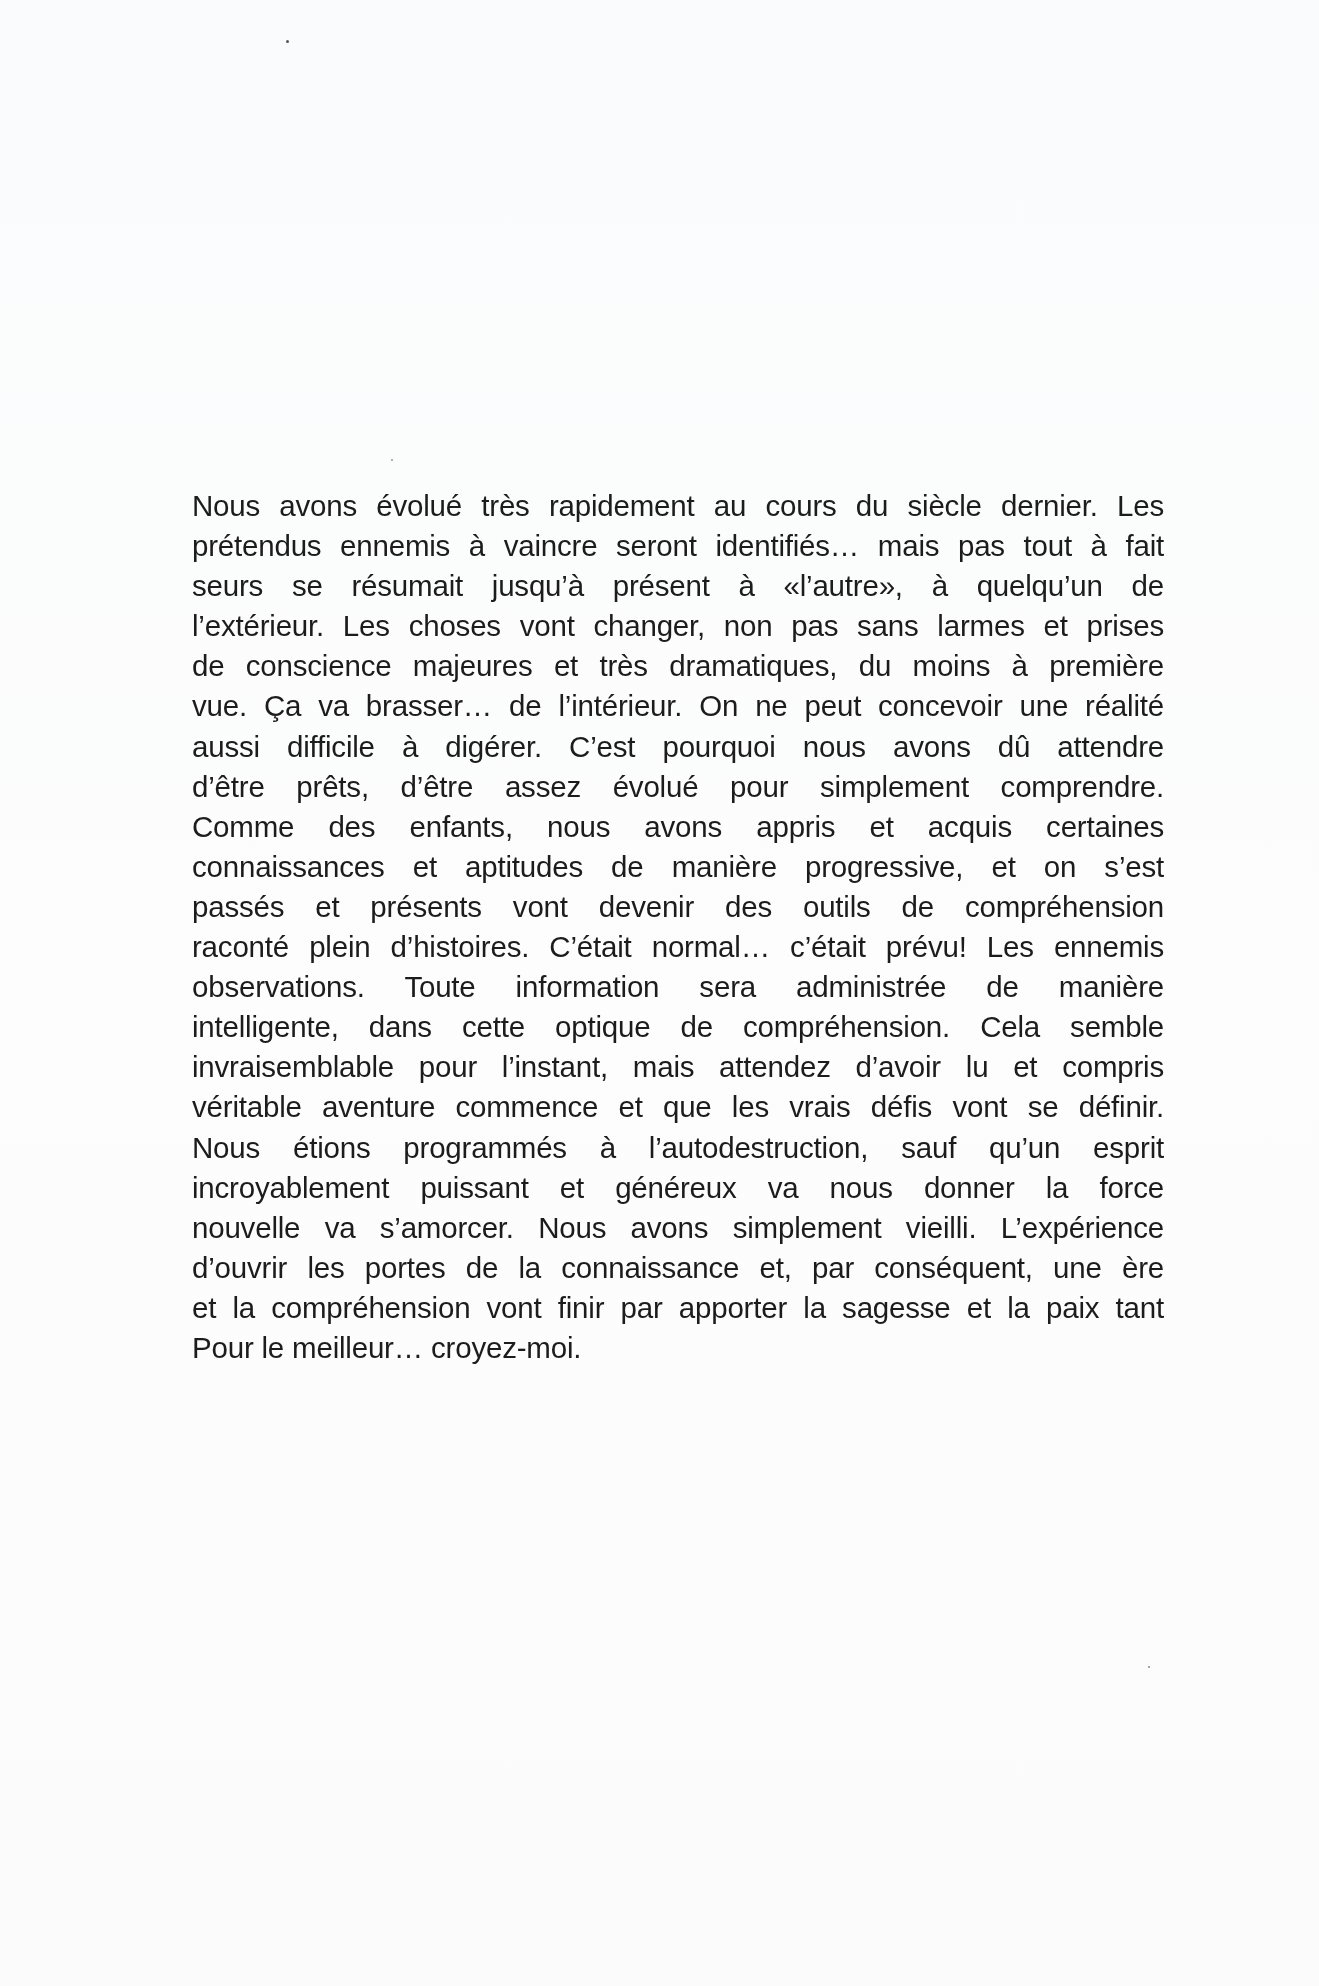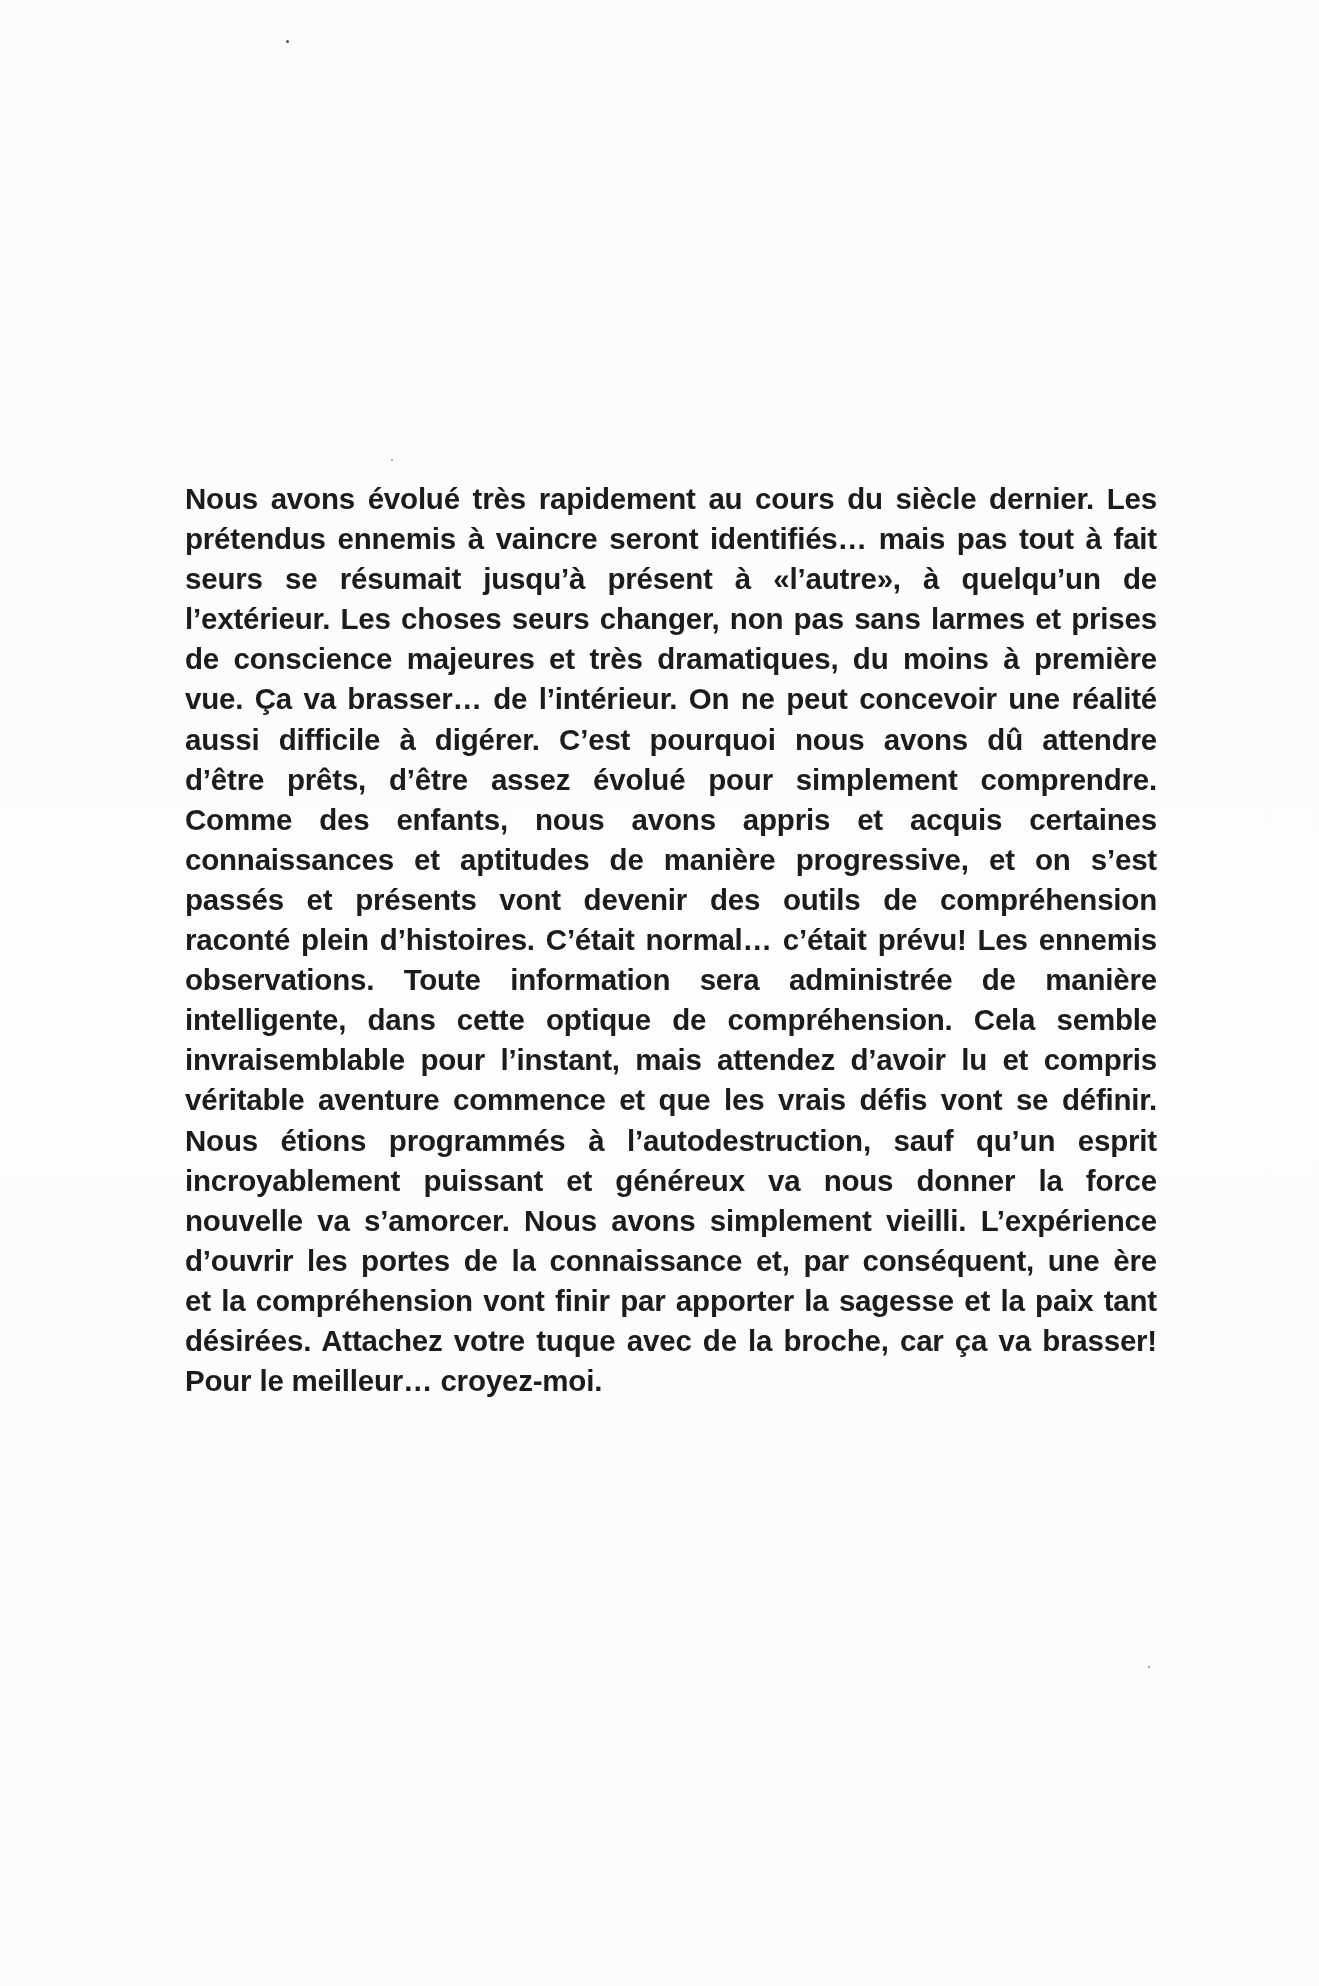--- a/index.html
+++ b/index.html
@@ -20,27 +20,26 @@
     position: absolute;
     width: 3px; height: 3px;
     border-radius: 50%;
     background: #555;
   }
   .body-text {
     position: absolute;
     left: 184px;
     top: 478px;
     width: 972px;
-    margin: 1px;
+    margin: 8px;
     font-family: "Liberation Sans", sans-serif;
     font-size: 29.5px;
     line-height: 40.1px;
     color: #1c1c1c;
     letter-spacing: -0.2px;
-    font-weight: bold;
   }
   .line {
     display: block;
     text-align: justify;
     text-align-last: justify;
     white-space: nowrap;
     height: 40.1px;
   }
   .line.last {
     text-align-last: left;
@@ -51,34 +50,33 @@
 
 <div class="page">
   <span class="speck" style="left:286px; top:40px;"></span>
   <span class="speck" style="left:391px; top:459px; width:2px; height:2px; background:#999;"></span>
   <span class="speck" style="left:1148px; top:1666px; width:2px; height:2px; background:#888;"></span>
 
   <div class="body-text">
     <span class="line">Nous avons évolué très rapidement au cours du siècle dernier. Les</span>
     <span class="line">prétendus ennemis à vaincre seront identifiés… mais pas tout à fait</span>
     <span class="line">seurs se résumait jusqu’à présent à «l’autre», à quelqu’un de</span>
-    <span class="line">l’extérieur. Les choses seurs changer, non pas sans larmes et prises</span>
+    <span class="line">l’extérieur. Les choses vont changer, non pas sans larmes et prises</span>
     <span class="line">de conscience majeures et très dramatiques, du moins à première</span>
     <span class="line">vue. Ça va brasser… de l’intérieur. On ne peut concevoir une réalité</span>
     <span class="line">aussi difficile à digérer. C’est pourquoi nous avons dû attendre</span>
     <span class="line">d’être prêts, d’être assez évolué pour simplement comprendre.</span>
     <span class="line">Comme des enfants, nous avons appris et acquis certaines</span>
     <span class="line">connaissances et aptitudes de manière progressive, et on s’est</span>
     <span class="line">passés et présents vont devenir des outils de compréhension</span>
     <span class="line">raconté plein d’histoires. C’était normal… c’était prévu! Les ennemis</span>
     <span class="line">observations. Toute information sera administrée de manière</span>
     <span class="line">intelligente, dans cette optique de compréhension. Cela semble</span>
     <span class="line">invraisemblable pour l’instant, mais attendez d’avoir lu et compris</span>
     <span class="line">véritable aventure commence et que les vrais défis vont se définir.</span>
     <span class="line">Nous étions programmés à l’autodestruction, sauf qu’un esprit</span>
     <span class="line">incroyablement puissant et généreux va nous donner la force</span>
     <span class="line">nouvelle va s’amorcer. Nous avons simplement vieilli. L’expérience</span>
     <span class="line">d’ouvrir les portes de la connaissance et, par conséquent, une ère</span>
     <span class="line">et la compréhension vont finir par apporter la sagesse et la paix tant</span>
-    <span class="line">désirées. Attachez votre tuque avec de la broche, car ça va brasser!</span>
     <span class="line last">Pour le meilleur… croyez-moi.</span>
   </div>
 </div>
 
 </body></html>

